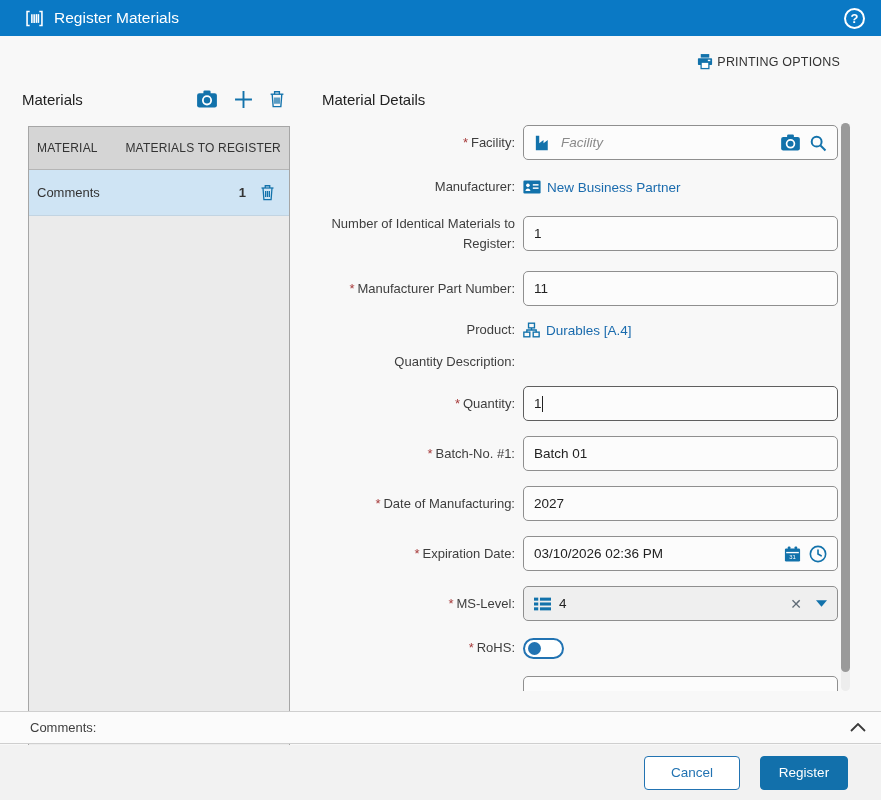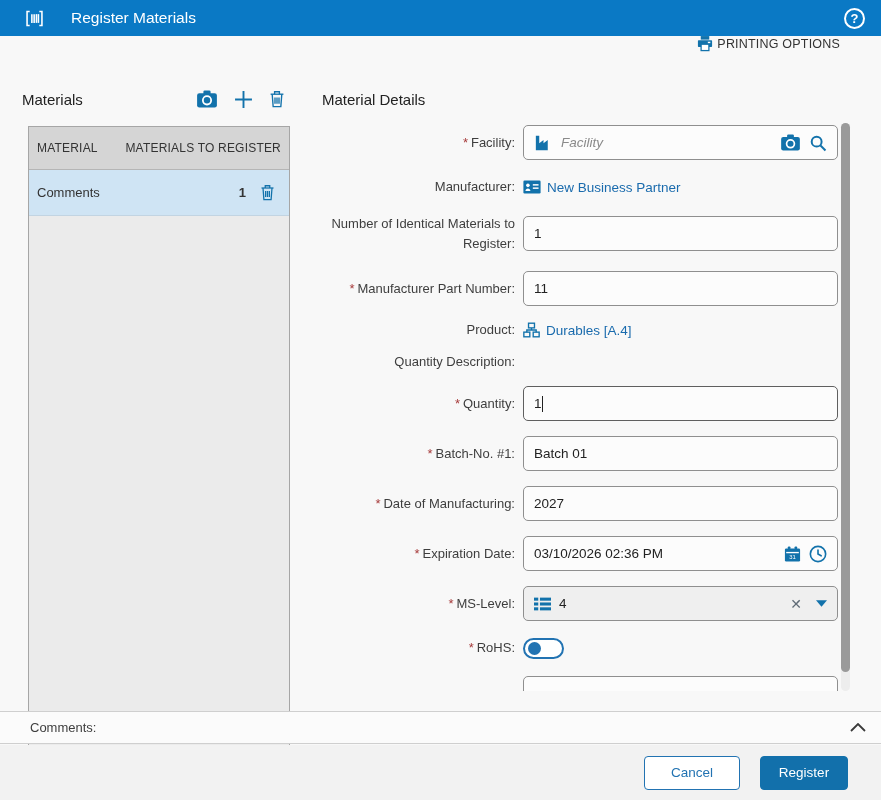--- a/index.html
+++ b/index.html
@@ -10,34 +10,34 @@
     position:relative;
     overflow:hidden;
     color:#3e3e3e;
   }
 
   
   .titlebar {
     position:absolute; top:0; left:0; right:0; height:36px;
     background:#0a79c5;
     display:flex; align-items:center;
-    padding:0 16px 0 24px; gap:26px;
+    padding:0 16px 0 24px; gap:9px;
   }
   .titlebar .title { color:#fff; font-size:15.5px; }
   .help-btn {
     margin-left:auto; width:21px; height:21px;
     border:2px solid #fff; border-radius:50%;
     color:#fff; font-size:13px; font-weight:bold;
     display:flex; align-items:center; justify-content:center;
     cursor:pointer;
   }
 
   
   .printing {
-    position:absolute; top:35px; right:41px;
+    position:absolute; top:53px; right:41px;
     display:flex; align-items:center; gap:3px;
     font-size:12.5px; color:#333; letter-spacing:0.2px;
     cursor:pointer;
   }
 
   
   .materials { position:absolute; left:22px; top:85px; width:268px; }
   .m-head { display:flex; align-items:center; height:28px; }
   .m-title { font-size:15px; color:#222; font-weight:400; }
   .m-tools { margin-left:auto; display:flex; align-items:center; gap:16px; padding-right:5px; }

